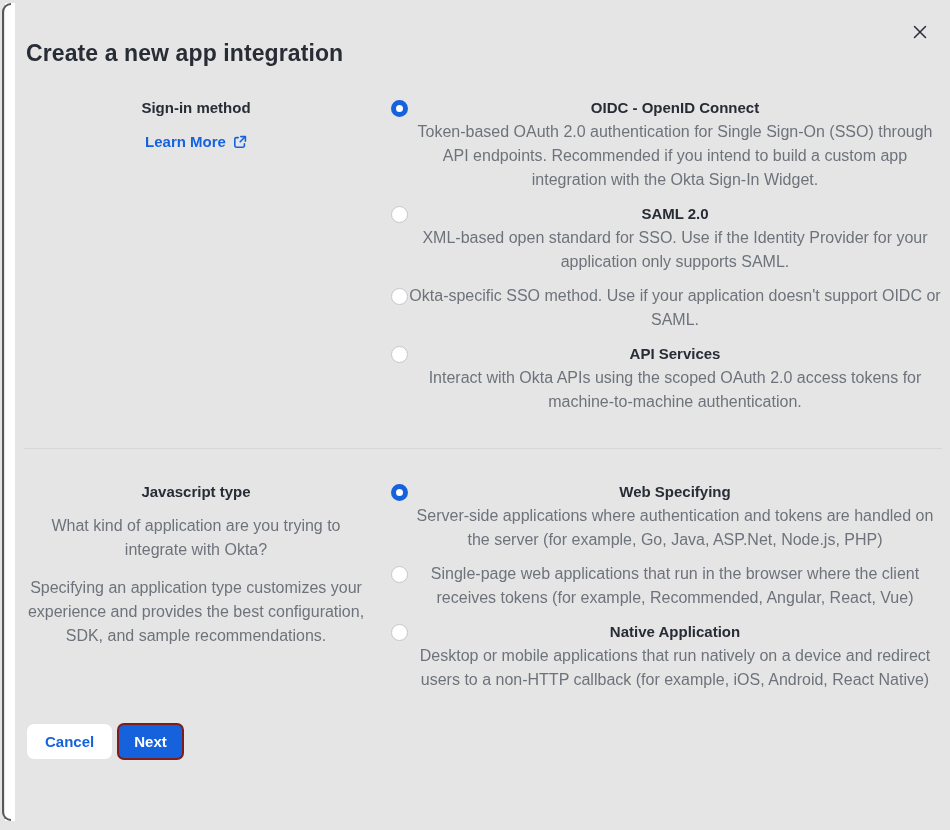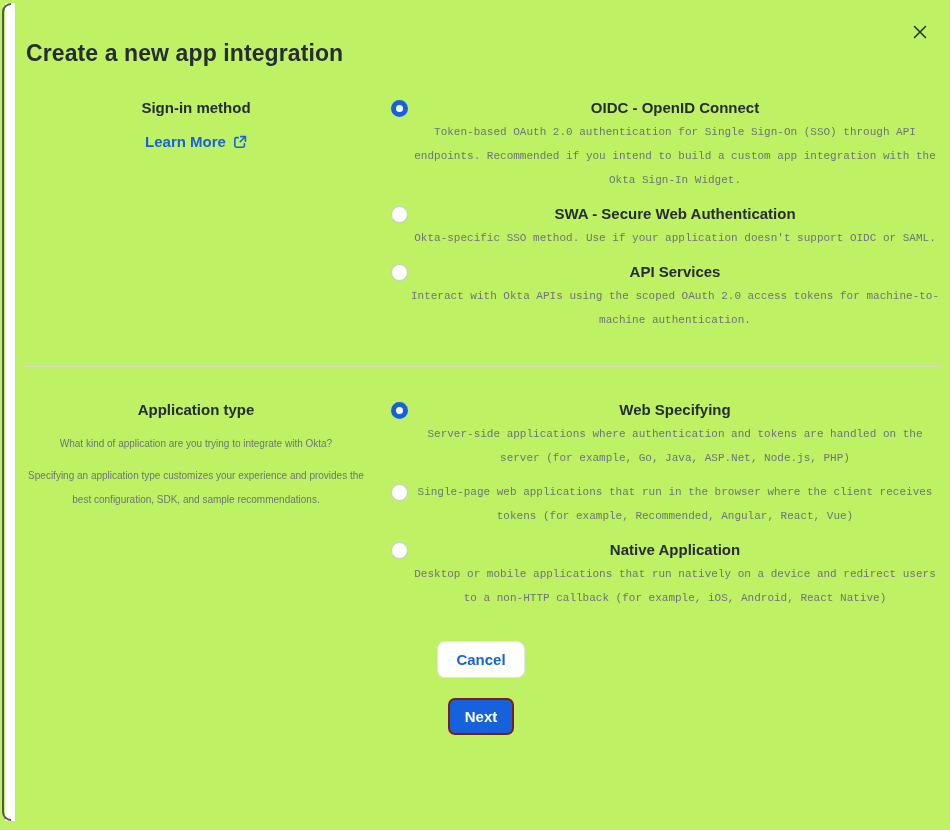--- a/index.html
+++ b/index.html
@@ -6,21 +6,21 @@
   html, body { background: #ffffff; }
   body {
     font-family: "Liberation Sans", sans-serif;
     width: 950px; height: 830px;
     overflow: hidden;
     color: #272c35;
     position: relative;
   }
   .dialog {
     position: absolute; inset: 0;
-    background: #bef264;
+    background: #e5e5e5;
     padding: 38px 8px 24px 26px;
   }
   
   .edge-line {
     position: absolute;
     left: 2px; top: 3px;
     width: 9px; height: 818px;
     border: 2px solid #58585c;
     border-right: none;
     border-radius: 9px 0 0 9px;
@@ -47,25 +47,25 @@
     margin-bottom: 28px;
   }
   .section { display: flex; text-align: center; }
   .left-col { width: 340px; flex: none; }
   .right-col { flex: 1; min-width: 0; margin-left: 25px; }
   .col-heading {
     font-size: 15px; line-height: 24px;
     font-weight: bold; color: #272c35;
   }
   .left-col p.help {
-    font-size: 10px; line-height: 24px;
+    font-size: 16px; line-height: 24px;
     color: #6e737b;
     margin-top: 10px;
   }
-  .left-col p.help + p.help { margin-top: 8px; }
+  .left-col p.help + p.help { margin-top: 14px; }
   .learn-more {
     display: inline-flex; align-items: center;
     margin-top: 10px;
     font-size: 15px; line-height: 24px;
     font-weight: bold;
     color: #1662dd; text-decoration: none;
     cursor: pointer;
   }
   .learn-more svg { margin-left: 7px; }
   .option { display: flex; margin-bottom: 10px; cursor: pointer; }
@@ -78,35 +78,33 @@
     border: 1.5px solid #c6c6cd;
     background: #fff;
   }
   .radio.selected { border: 5.5px solid #1662dd; }
   .option-text { flex: 1; min-width: 0; }
   .option-label {
     font-size: 15px; line-height: 24px;
     font-weight: bold; color: #272c35;
   }
   .option-desc {
-    font-size: 11px; line-height: 24px;
+    font-size: 16px; line-height: 24px;
     color: #6e737b;
-    font-family: Liberation Mono, monospace;
   }
   .divider {
     border: none;
     border-top: 1px solid #d7d7db;
     margin: 34px 0 31px -2px;
   }
   .footer {
-    display: flex; justify-content: center; align-items: center;
-    gap: 20px;
+    display: flex; justify-content: flex-start; align-items: center;
+    gap: 4px;
     margin-top: 31px;
     padding-right: 6px;
-    flex-direction: column;
   }
   .btn {
     height: 37px;
     font-family: "Liberation Sans", sans-serif;
     font-size: 15px; font-weight: bold;
     border-radius: 8px;
     cursor: pointer;
   }
   .btn-cancel {
     background: #fff;
@@ -154,45 +152,51 @@
     <div class="right-col">
 
       <div class="option">
         <span class="radio selected"></span>
         <div class="option-text">
           <div class="option-label">OIDC - OpenID Connect</div>
           <div class="option-desc">Token-based OAuth 2.0 authentication for Single Sign-On (SSO) through API endpoints. Recommended if you intend to build a custom app integration with the Okta Sign-In Widget.</div>
         </div>
       </div>
 
-
-      <div class="option">
-        <span class="radio"></span>
-        <div class="option-text">
-          <div class="option-label">SWA - Secure Web Authentication</div>
+      <div class="option">
+        <span class="radio"></span>
+        <div class="option-text">
+          <div class="option-label">SAML 2.0</div>
+          <div class="option-desc">XML-based open standard for SSO. Use if the Identity Provider for your application only supports SAML.</div>
+        </div>
+      </div>
+
+      <div class="option">
+        <span class="radio"></span>
+        <div class="option-text">
           <div class="option-desc">Okta-specific SSO method. Use if your application doesn't support OIDC or SAML.</div>
         </div>
       </div>
 
       <div class="option">
         <span class="radio"></span>
         <div class="option-text">
           <div class="option-label">API Services</div>
           <div class="option-desc">Interact with Okta APIs using the scoped OAuth 2.0 access tokens for machine-to-machine authentication.</div>
         </div>
       </div>
 
     </div>
   </div>
 
   <hr class="divider">
 
   <div class="section">
     <div class="left-col">
-      <div class="col-heading">Application type</div>
+      <div class="col-heading">Javascript type</div>
       <p class="help">What kind of application are you trying to integrate with Okta?</p>
       <p class="help">Specifying an application type customizes your experience and provides the best configuration, SDK, and sample recommendations.</p>
     </div>
     <div class="right-col">
 
       <div class="option">
         <span class="radio selected"></span>
         <div class="option-text">
           <div class="option-label">Web Specifying</div>
           <div class="option-desc">Server-side applications where authentication and tokens are handled on the server (for example, Go, Java, ASP.Net, Node.js, PHP)</div>

